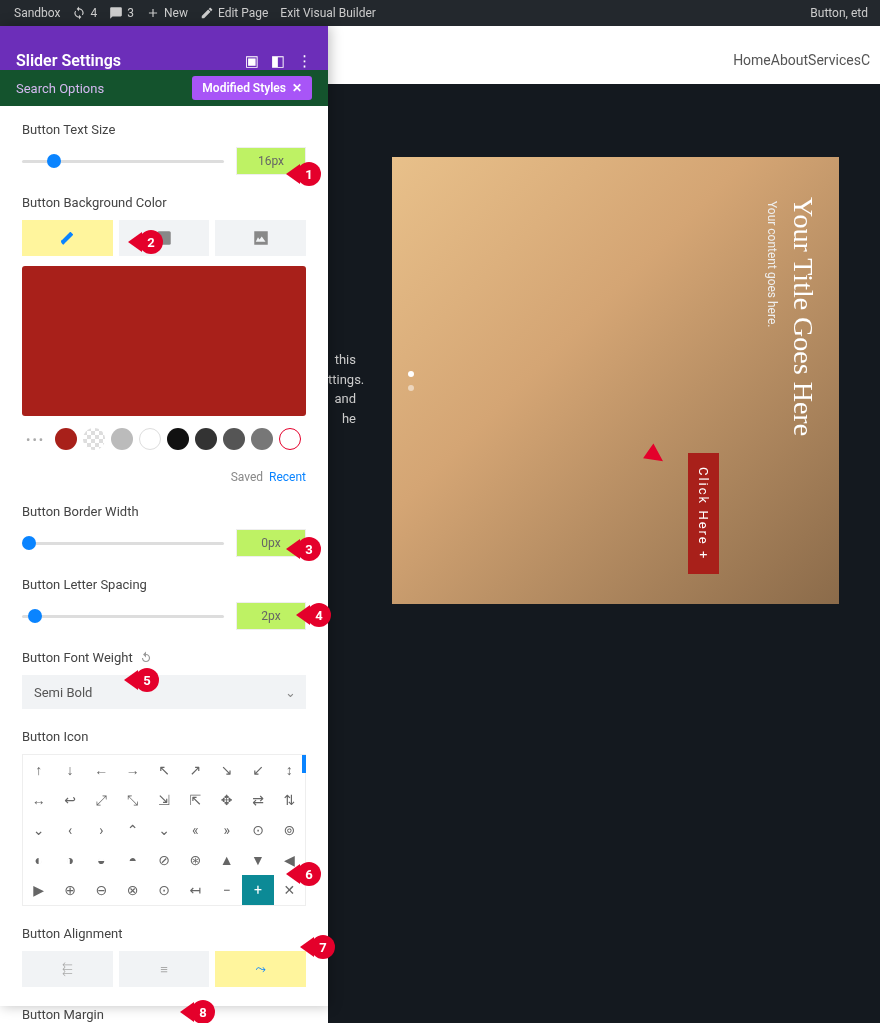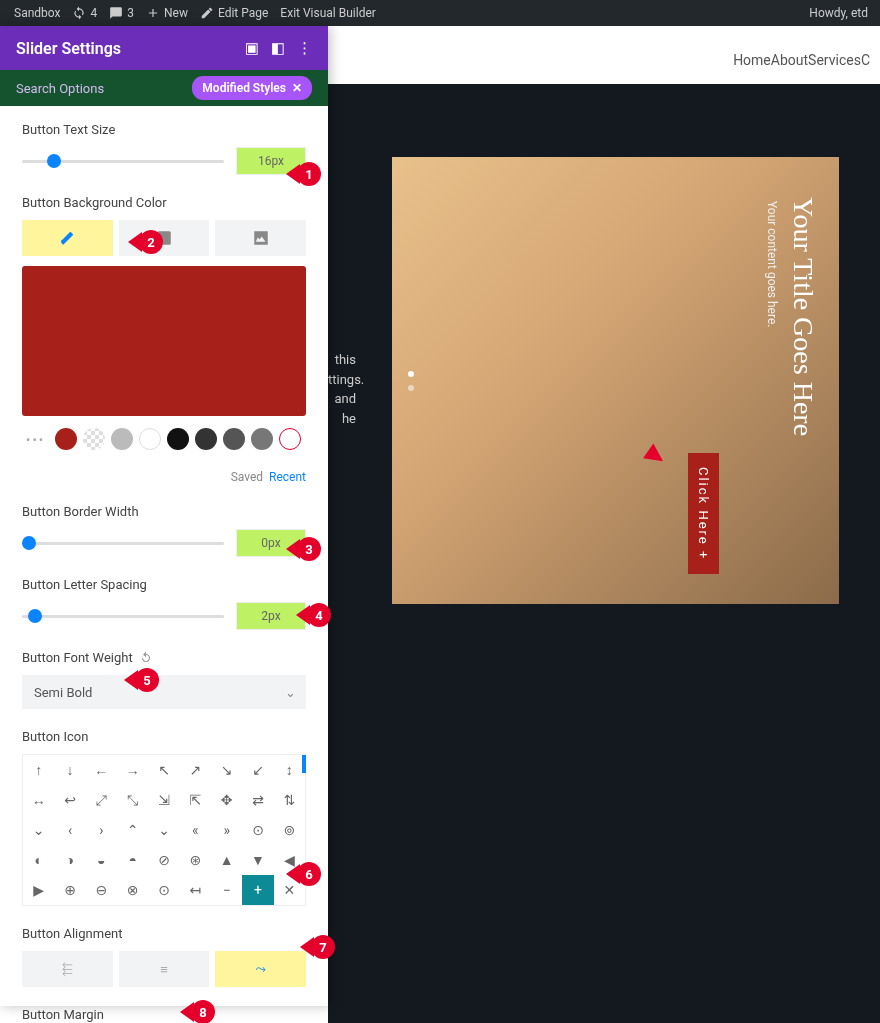--- a/index.html
+++ b/index.html
@@ -14,27 +14,27 @@
 .slide{position:absolute;left:392px;top:157px;width:447px;height:447px;background:linear-gradient(135deg,#e8c08a 0%,#d4a574 40%,#8b6b4a 100%);z-index:3}
 .slide-title{position:absolute;right:20px;top:40px;writing-mode:vertical-rl;font-size:28px;color:#fff;font-family:Georgia,serif}
 .slide-sub{position:absolute;right:60px;top:44px;writing-mode:vertical-rl;font-size:12px;color:#eee}
 .slide-btn{position:absolute;right:120px;bottom:30px;background:#a8201a;color:#fff;writing-mode:vertical-rl;padding:14px 8px;font-size:13px;letter-spacing:2px}
 .slide-dots{position:absolute;left:16px;top:50%;transform:translateY(-50%);display:flex;flex-direction:column;gap:8px}
 .slide-dots span{width:6px;height:6px;border-radius:50%;background:rgba(255,255,255,.5)}
 .slide-dots span:first-child{background:#fff}
 .arrow-anno{position:absolute;left:580px;top:420px;z-index:4;transform:rotate(35deg)}
 .arrow-anno svg{width:90px;height:30px;fill:#e4002b}
 .panel{position:absolute;left:0;top:26px;width:328px;background:#fff;z-index:20;box-shadow:2px 0 12px rgba(0,0,0,.25)}
-.p-header{background:#6c2eb9;color:#fff;height:44px;display:flex;align-items:center;padding:0 16px}
+.p-header{background:#6c2eb9;color:#fff;height:44px;display:flex;align-items:flex-end;padding:0 16px}
 .p-header h2{font-size:16px;font-weight:600;flex:1}
 .p-header-icons{display:flex;gap:12px}
 .p-header-icons span{cursor:pointer;font-size:15px}
 .p-tabs{background:#14532d;height:36px;display:flex;align-items:center;padding:0 16px;color:#d4b9f0;font-size:13px}
 .p-tabs-left{flex:1}
-.badge{background:#a855f7;color:#fff;font-size:12px;font-weight:600;padding:5px 10px;border-radius:11px;display:flex;align-items:center;gap:6px}
+.badge{background:#a855f7;color:#fff;font-size:12px;font-weight:600;padding:5px 10px;border-radius:3px;display:flex;align-items:center;gap:6px}
 .badge-x{font-weight:700;cursor:pointer}
 .p-body{padding:16px 22px;font-size:13px;color:#555;max-height:900px}
 .row{margin-bottom:20px}
 .row-label{font-size:13px;color:#444;margin-bottom:10px;display:flex;align-items:center;gap:6px}
 .reset-ic{width:14px;height:14px;fill:#999}
 .slider-row{display:flex;align-items:center;gap:12px}
 .track{flex:1;height:3px;background:#ddd;border-radius:2px;position:relative}
 .thumb{width:14px;height:14px;background:#0a84ff;border-radius:50%;position:absolute;top:-6px}
 .val-box{width:70px;height:28px;border:1px solid #eee;display:flex;align-items:center;justify-content:center;font-size:12px;color:#666}
 .hl{background:#bef264}
@@ -91,21 +91,21 @@
         <span>New</span>
       </div>
     <div class="tb-item">
         <svg viewBox="0 0 24 24">
           <path d="M3 17v4h4l11-11-4-4L3 17zM21 7c0 0 0-1 0-1l-3-3s-1 0-1 0l-2 2 4 4 2-2z"></path>
         </svg>
         <span>Edit Page</span>
       </div>
     <div class="tb-item">Exit Visual Builder</div>
   </div>
-  <div class="topbar-right">Howdy, etd</div>
+  <div class="topbar-right">Button, etd</div>
 </div>
 
 <div class="site-nav">
   <span>Home</span>
   <span>About</span>
   <span>Services</span>
   <span>C</span>
 </div>
 
 <div class="preview-bg"></div>

